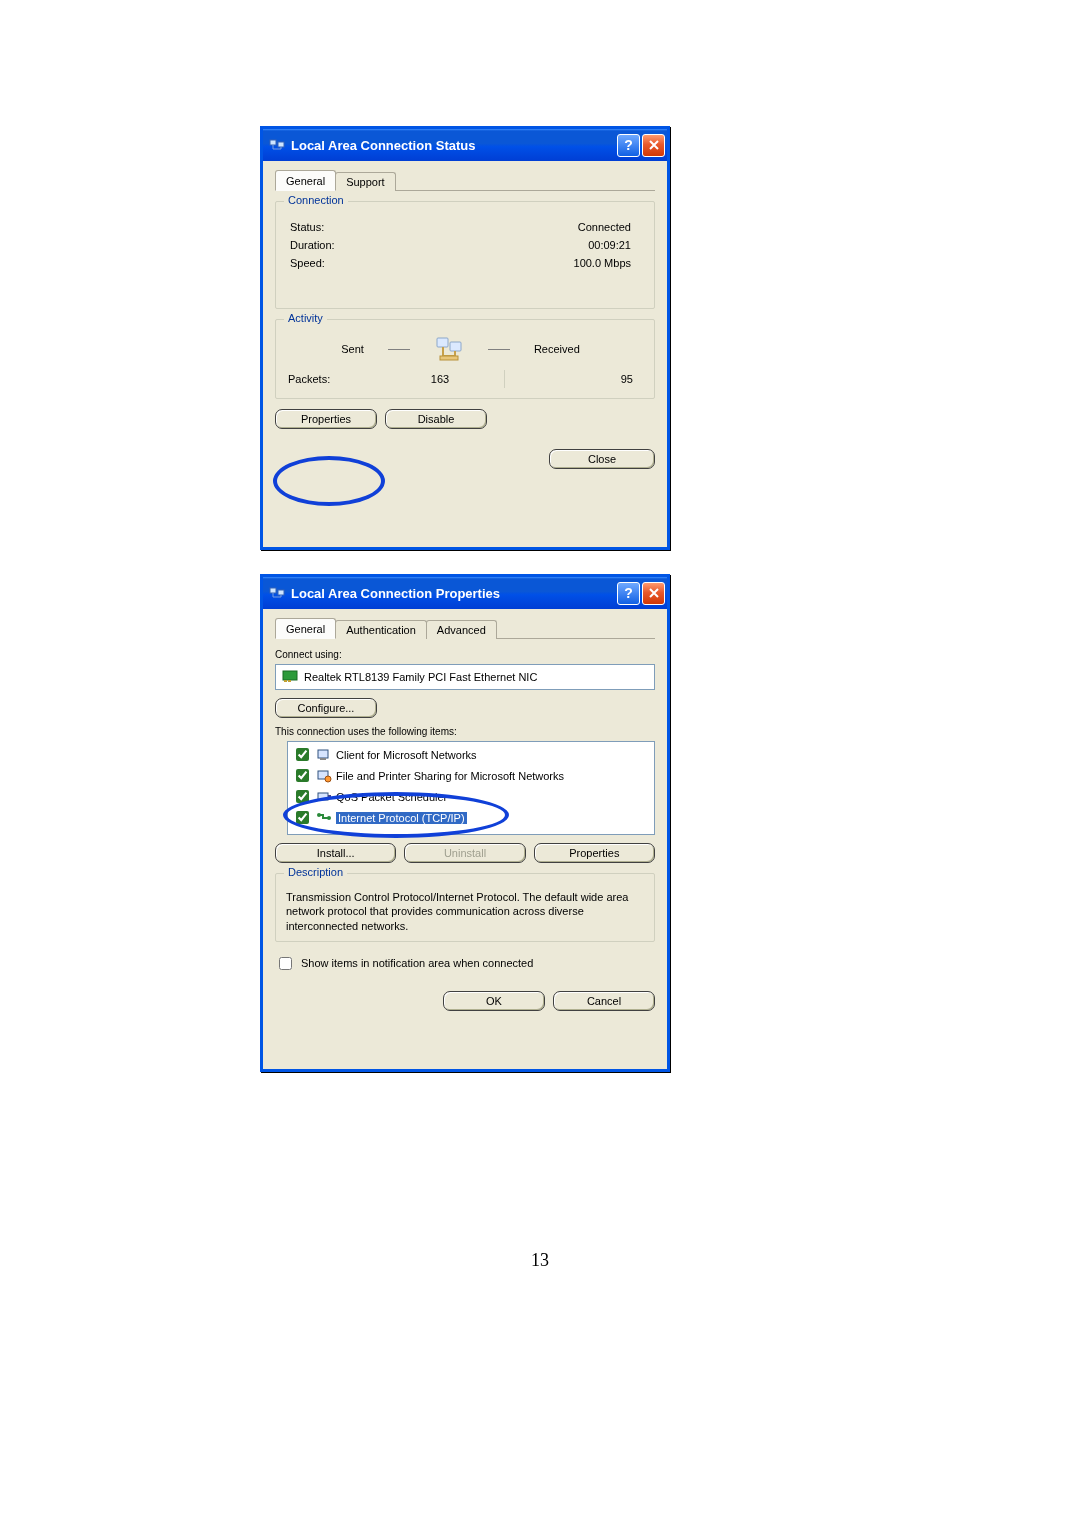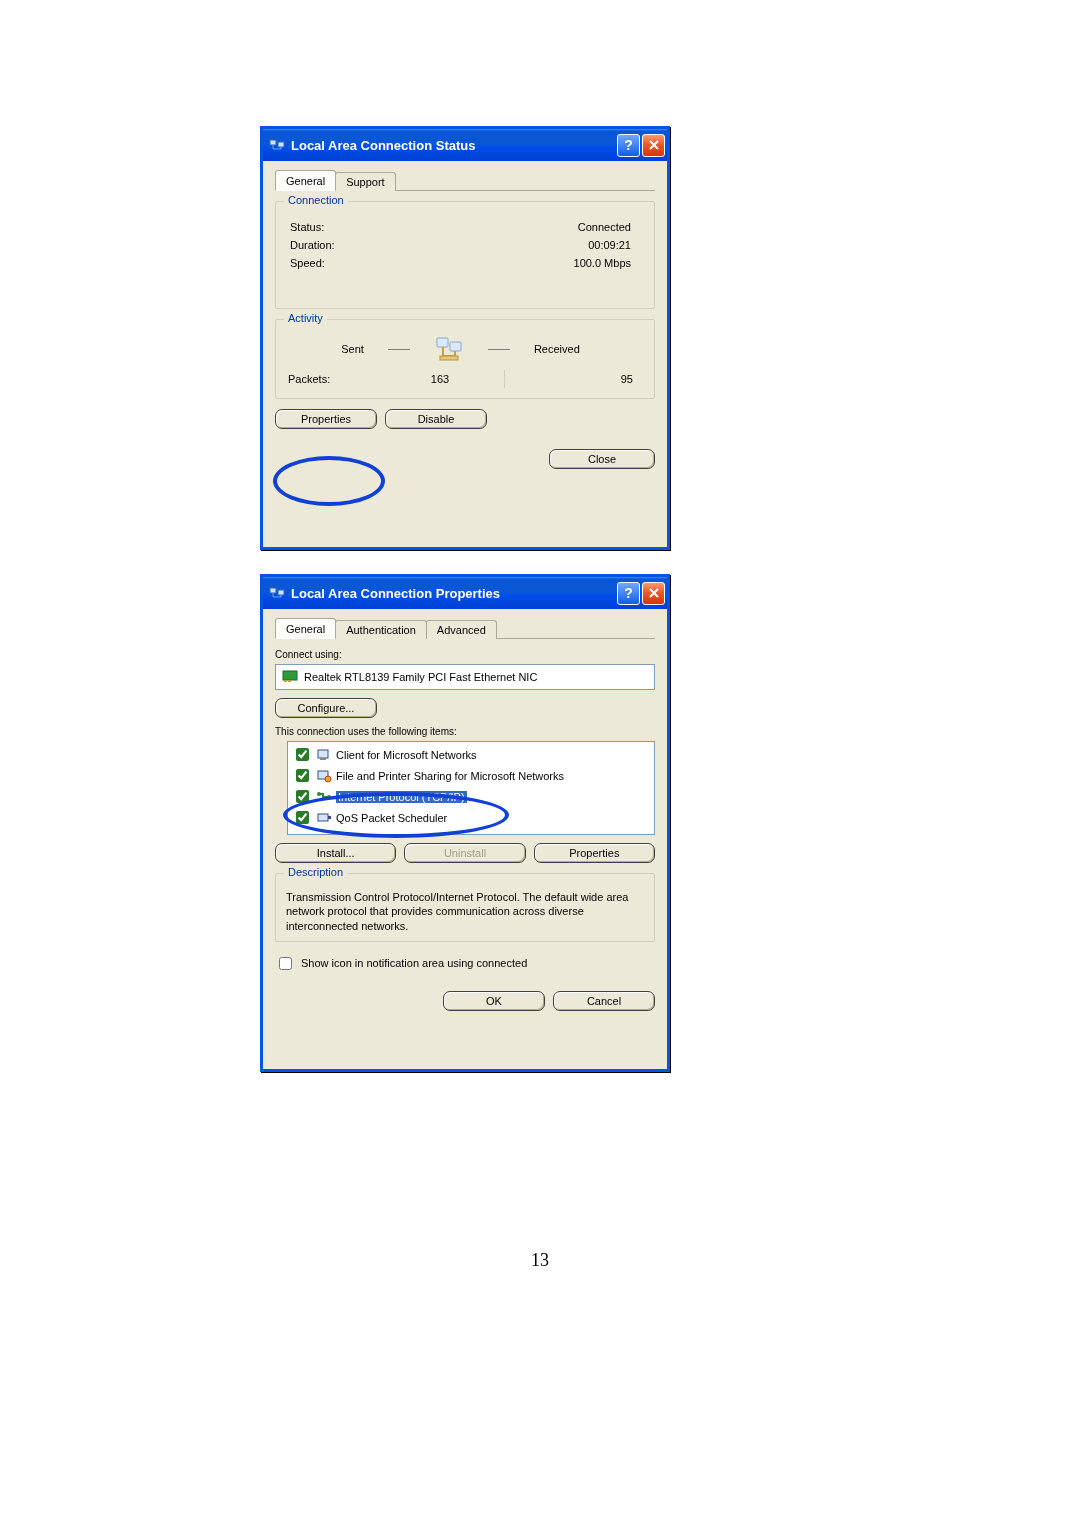--- a/index.html
+++ b/index.html
@@ -392,57 +392,57 @@
       <div class="item-row">
         <input type="checkbox" checked="" style="">
         <span class="mini-icon">
           <svg width="16" height="14" viewBox="0 0 16 14">
               <rect x="2" y="2" width="10" height="8" fill="#d6e4ff" stroke="#31527f"></rect>
               <circle cx="12" cy="10" r="3" fill="#ff9933" stroke="#a05010"></circle>
             </svg>
         </span>
         <span class="item-label">File and Printer Sharing for Microsoft Networks</span>
       </div>
+      <div class="item-row">
+        <input type="checkbox" checked="" style="">
+        <span class="mini-icon">
+          <svg width="16" height="14" viewBox="0 0 16 14">
+              <rect x="2" y="3" width="10" height="7" fill="#d6e4ff" stroke="#31527f"></rect>
+              <rect x="12" y="5" width="3" height="3" fill="#448"></rect>
+            </svg>
+        </span>
+        <span class="item-label">QoS Packet Scheduler</span>
+      </div>
       <div class="item-row selected">
         <input type="checkbox" checked="" style="">
         <span class="mini-icon">
           <svg width="16" height="14" viewBox="0 0 16 14">
               <path d="M3 4 L7 4 L7 7 L13 7" stroke="#2a8a3a" stroke-width="2" fill="none"></path>
               <circle cx="3" cy="4" r="2" fill="#2a8a3a"></circle>
               <circle cx="13" cy="7" r="2" fill="#2a8a3a"></circle>
             </svg>
         </span>
         <span class="item-label">Internet Protocol (TCP/IP)</span>
       </div>
-      <div class="item-row">
-        <input type="checkbox" checked="" style="">
-        <span class="mini-icon">
-          <svg width="16" height="14" viewBox="0 0 16 14">
-              <rect x="2" y="3" width="10" height="7" fill="#d6e4ff" stroke="#31527f"></rect>
-              <rect x="12" y="5" width="3" height="3" fill="#448"></rect>
-            </svg>
-        </span>
-        <span class="item-label">QoS Packet Scheduler</span>
-      </div>
     </div>
 
     <div class="btn-row spread">
       <div class="btn" style="flex:1">Install...</div>
       <div class="btn disabled" style="flex:1">Uninstall</div>
       <div class="btn" style="flex:1">Properties</div>
     </div>
 
     <div class="group" style="margin-top:10px; padding:14px 10px 8px 10px;">
       <div class="group-title">Description</div>
       <div class="desc-text">Transmission Control Protocol/Internet Protocol. The default wide area network protocol that provides communication across diverse interconnected networks.</div>
     </div>
 
     <label class="notif-row">
       <input type="checkbox" style="">
-      <span>Show icon in notification area using connected</span>
+      <span>Show items in notification area when connected</span>
     </label>
 
     <div class="footer-row">
       <div class="btn" style="min-width:80px">OK</div>
       <div class="btn" style="min-width:80px">Cancel</div>
     </div>
   </div>
 
   <div class="highlight" style="left:20px; top:215px; width:218px; height:38px;"></div>
 </div>

